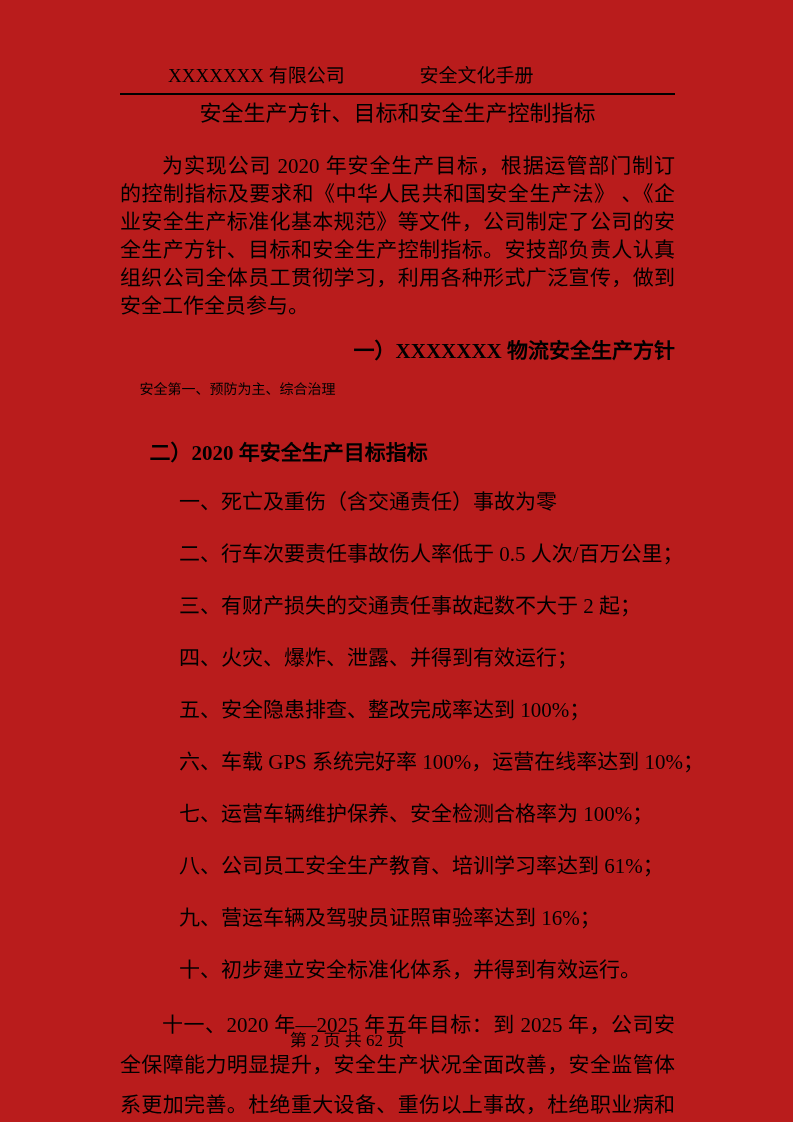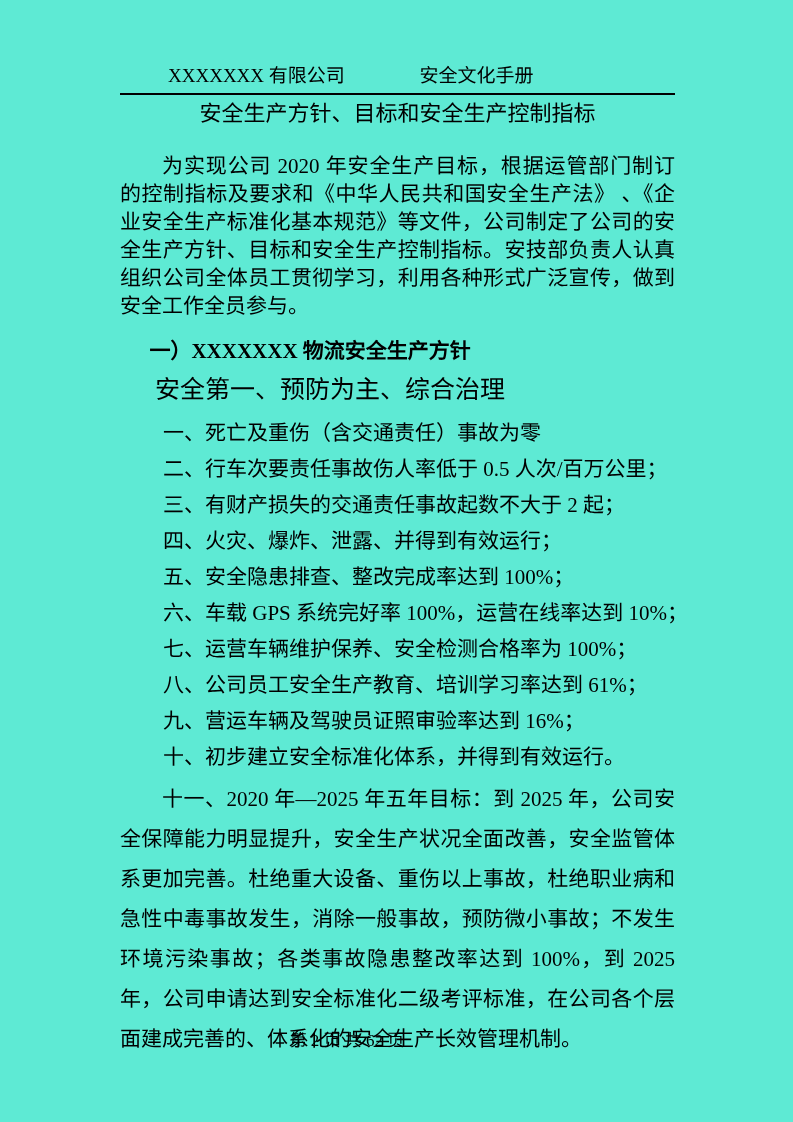--- a/index.html
+++ b/index.html
@@ -4,21 +4,21 @@
 <style>
   html, body {
     margin: 0;
     padding: 0;
     background: #ffffff;
   }
   .page {
     position: relative;
     width: 793px;
     height: 1122px;
-    background: #5eead4;
+    background: #b91c1c;
     color: #000000;
     font-family: "Liberation Serif", "DejaVu Serif", serif;
     overflow: hidden;
   }
   
   .header {
     position: absolute;
     top: 64px;
     left: 120px;
     width: 555px;
@@ -57,35 +57,35 @@
     text-align: justify;
     text-indent: 2em;
   }
   .section-heading {
     margin: 0;
     font-size: 21px;
     font-weight: bold;
     line-height: 30px;
     text-indent: 1.4em;
   }
-  .section-one-heading { margin-top: 16px; }
+  .section-one-heading { margin-top: 16px; text-align: right; }
   .policy-line {
     margin: 6px 0 8px 0;
-    font-size: 25px;
+    font-size: 14px;
     line-height: 36px;
     text-indent: 1.4em;
   }
   .section-two-heading { margin-top: 30px; }
   .goal-list {
     margin: 6px 0 0 0;
     padding: 0;
     list-style: none;
   }
   .goal-item {
-    margin: 1px;
+    margin: 17px;
     font-size: 21px;
     line-height: 35px;
     text-indent: 2em;
     white-space: nowrap;
   }
   .goal-para {
     margin-top: 4px;
     line-height: 40px;
   }
   
@@ -115,20 +115,21 @@
   <div class="content">
 
     <h1 class="doc-title">安全生产方针、目标和安全生产控制指标</h1>
 
     <p class="body-para">为实现公司 2020 年安全生产目标，根据运管部门制订的控制指标及要求和《中华人民共和国安全生产法》 、《企业安全生产标准化基本规范》等文件，公司制定了公司的安全生产方针、目标和安全生产控制指标。安技部负责人认真组织公司全体员工贯彻学习，利用各种形式广泛宣传，做到安全工作全员参与。</p>
 
     <h2 class="section-heading section-one-heading">一）XXXXXXX 物流安全生产方针</h2>
 
     <p class="policy-line">安全第一、预防为主、综合治理</p>
 
+    <h2 class="section-heading section-two-heading">二）2020 年安全生产目标指标</h2>
 
     <div class="goal-list">
       <p class="goal-item">一、死亡及重伤（含交通责任）事故为零</p>
       <p class="goal-item">二、行车次要责任事故伤人率低于 0.5 人次/百万公里；</p>
       <p class="goal-item">三、有财产损失的交通责任事故起数不大于 2 起；</p>
       <p class="goal-item">四、火灾、爆炸、泄露、并得到有效运行；</p>
       <p class="goal-item">五、安全隐患排查、整改完成率达到 100%；</p>
       <p class="goal-item">六、车载 GPS 系统完好率 100%，运营在线率达到 10%；</p>
       <p class="goal-item">七、运营车辆维护保养、安全检测合格率为 100%；</p>
       <p class="goal-item">八、公司员工安全生产教育、培训学习率达到 61%；</p>

